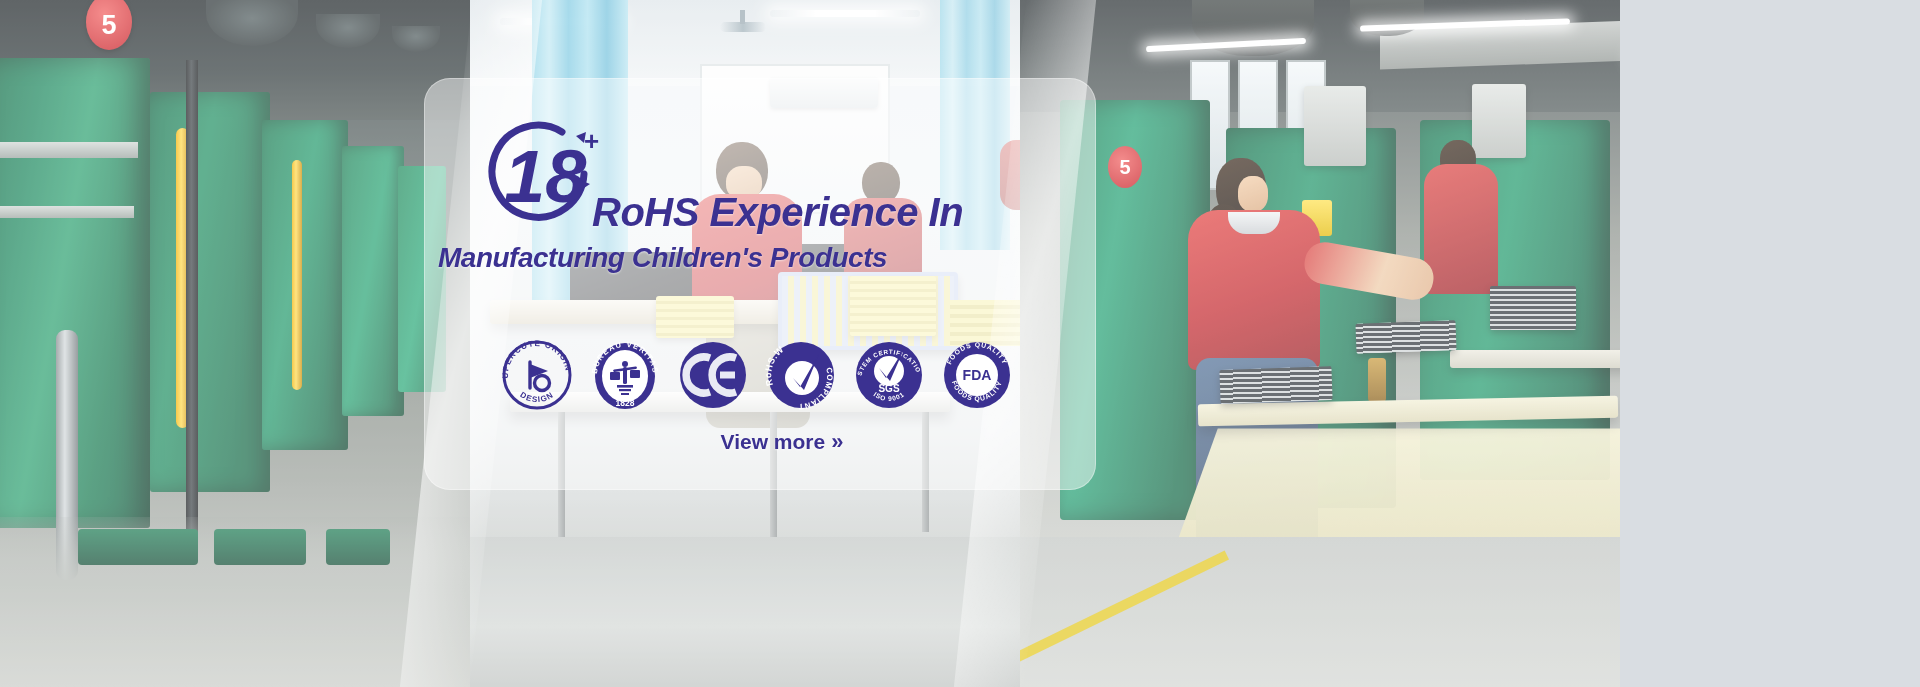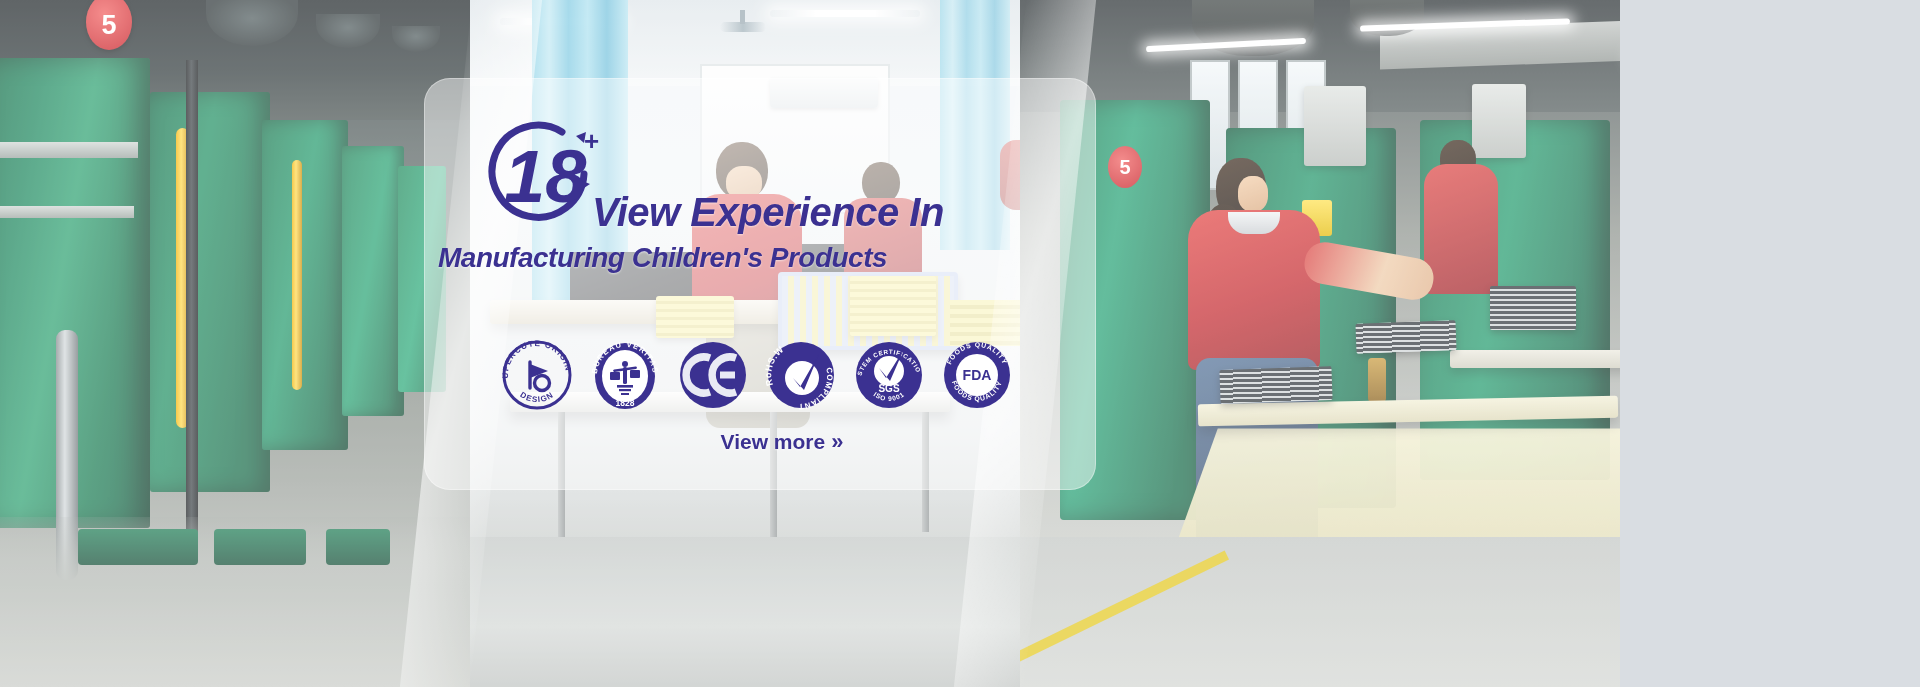--- a/index.html
+++ b/index.html
@@ -347,21 +347,21 @@
       <svg viewBox="0 0 140 112" width="140" height="112" aria-hidden="true">
         <path d="M82 14 A46 46 0 1 0 104 56" fill="none" stroke="#3b3191" stroke-width="7" stroke-linecap="round"></path>
         <path d="M96 18 L106 14 L104 25 Z" fill="#3b3191"></path>
         <path d="M100 62 L110 66 L101 72 Z" fill="#3b3191"></path>
         <text x="24" y="84" font-family="Liberation Sans, sans-serif" font-size="74" font-weight="800" font-style="italic" fill="#3b3191">18</text>
         <text x="104" y="32" font-family="Liberation Sans, sans-serif" font-size="26" font-weight="800" fill="#3b3191">+</text>
       </svg>
     </div>
 
     <div class="headline">
-      <div class="h-line1">View Experience In</div>
+      <div class="h-line1">RoHS Experience In</div>
       <div class="h-line2">Manufacturing Children's Products</div>
     </div>
 
     <div class="certs">
 
       <div class="cert">
         <svg viewBox="0 0 74 74" width="74" height="74">
           <defs>
             <path id="sc-top" d="M8,37 A29,29 0 0 1 66,37"></path>
             <path id="sc-bot" d="M10,37 A27,27 0 0 0 64,37"></path>

